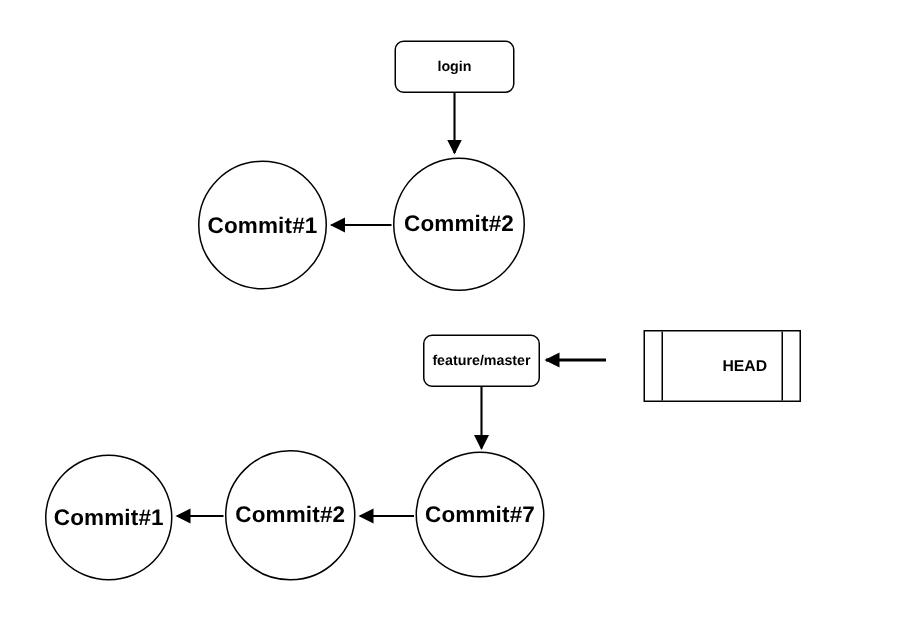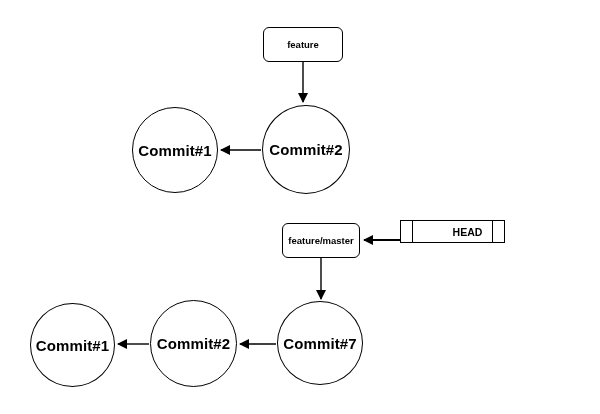--- a/index.html
+++ b/index.html
@@ -86,36 +86,36 @@
     <line class="thick" x1="404" y1="240" x2="364" y2="240" marker-end="url(#ah)"></line>
 
     <line x1="321" y1="258" x2="321" y2="299" marker-end="url(#ah)"></line>
 
     <line x1="276" y1="344" x2="240" y2="344" marker-end="url(#ah)"></line>
 
     <line x1="149" y1="344" x2="118" y2="344" marker-end="url(#ah)"></line>
   </svg>
 
   <div class="node branch-box" style="left:263px; top:27px; width:80px; height:35px;">
-    <span>feature</span>
+    <span>login</span>
   </div>
 
   <div class="node commit-circle" style="left:132px; top:107px; width:86px; height:86px;">
     <span>Commit#1</span>
   </div>
 
   <div class="node commit-circle" style="left:262px; top:105px; width:88px; height:89px;">
     <span>Commit#2</span>
   </div>
 
   <div class="node branch-box" style="left:282px; top:223px; width:78px; height:35px;">
     <span>feature/master</span>
   </div>
 
-  <div class="node head-box" style="left:400px; top:220px; width:105px; height:23px;padding-left:30px;">
+  <div class="node head-box" style="left:429px; top:220px; width:105px; height:48px;padding-left:30px;">
     <span class="head-inner-line left"></span>
     <span class="head-inner-line right"></span>
     <span>HEAD</span>
   </div>
 
   <div class="node commit-circle" style="left:30px; top:303px; width:85px; height:84px;">
     <span>Commit#1</span>
   </div>
 
   <div class="node commit-circle" style="left:150px; top:300px; width:87px; height:87px;">

